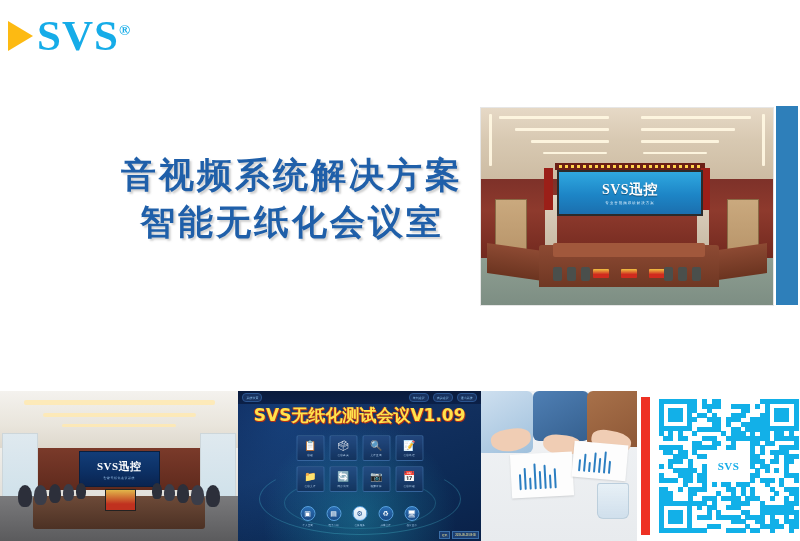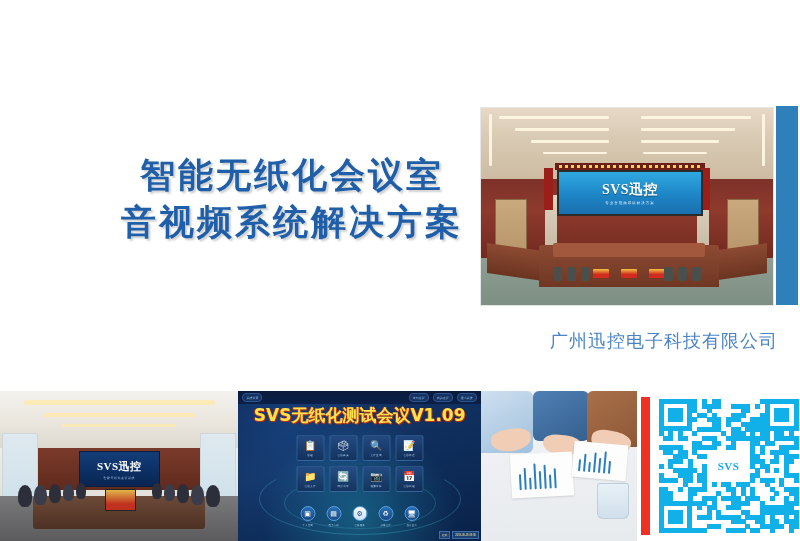--- a/index.html
+++ b/index.html
@@ -285,24 +285,28 @@
   }
   .qr-mod{position:absolute;background:#12B0E8;}
   .qr-eye{position:absolute;border:4px solid #12B0E8;}
   .qr-eye-inner{position:absolute;background:#12B0E8;}
 </style>
 </head>
 <body>
 
 <div class="slide">
 
+  <div class="logo">
+    <div class="logo-triangle"></div>
+    <div class="logo-text"><span>SVS</span><span class="logo-reg">®</span></div>
+  </div>
 
   <div class="title-block">
+    <div class="title-line">音视频系统解决方案</div>
     <div class="title-line">智能无纸化会议室</div>
-    <div class="title-line">音视频系统解决方案</div>
   </div>
 
   <div class="hero">
     <div class="hero-ceiling">
       <div class="hero-ceil-strip" style="left:18px;top:8px;width:110px;height:3px;"></div>
       <div class="hero-ceil-strip" style="left:160px;top:8px;width:110px;height:3px;"></div>
       <div class="hero-ceil-strip" style="left:34px;top:20px;width:94px;height:3px;"></div>
       <div class="hero-ceil-strip" style="left:160px;top:20px;width:94px;height:3px;"></div>
       <div class="hero-ceil-strip" style="left:50px;top:32px;width:78px;height:3px;"></div>
       <div class="hero-ceil-strip" style="left:160px;top:32px;width:78px;height:3px;"></div>
@@ -340,21 +344,20 @@
     <div class="hero-chair" style="left:72px;"></div>
     <div class="hero-chair" style="left:86px;"></div>
     <div class="hero-chair" style="left:100px;"></div>
     <div class="hero-chair" style="right:72px;"></div>
     <div class="hero-chair" style="right:86px;"></div>
     <div class="hero-chair" style="right:100px;"></div>
   </div>
   <div class="blue-bar"></div>
 
   <div class="company-block">
-    <div class="company-name">广州迅控电子科技有限公司</div>
   </div>
 
   <div class="strip">
 
     <div class="tile tile-1">
       <div class="t1-ceiling">
         <div class="t1-lightstrip" style="left:10%;top:16%;width:80%;height:5px;"></div>
         <div class="t1-lightstrip" style="left:18%;top:38%;width:64%;height:4px;"></div>
         <div class="t1-lightstrip" style="left:26%;top:58%;width:48%;height:3px;"></div>
       </div>

